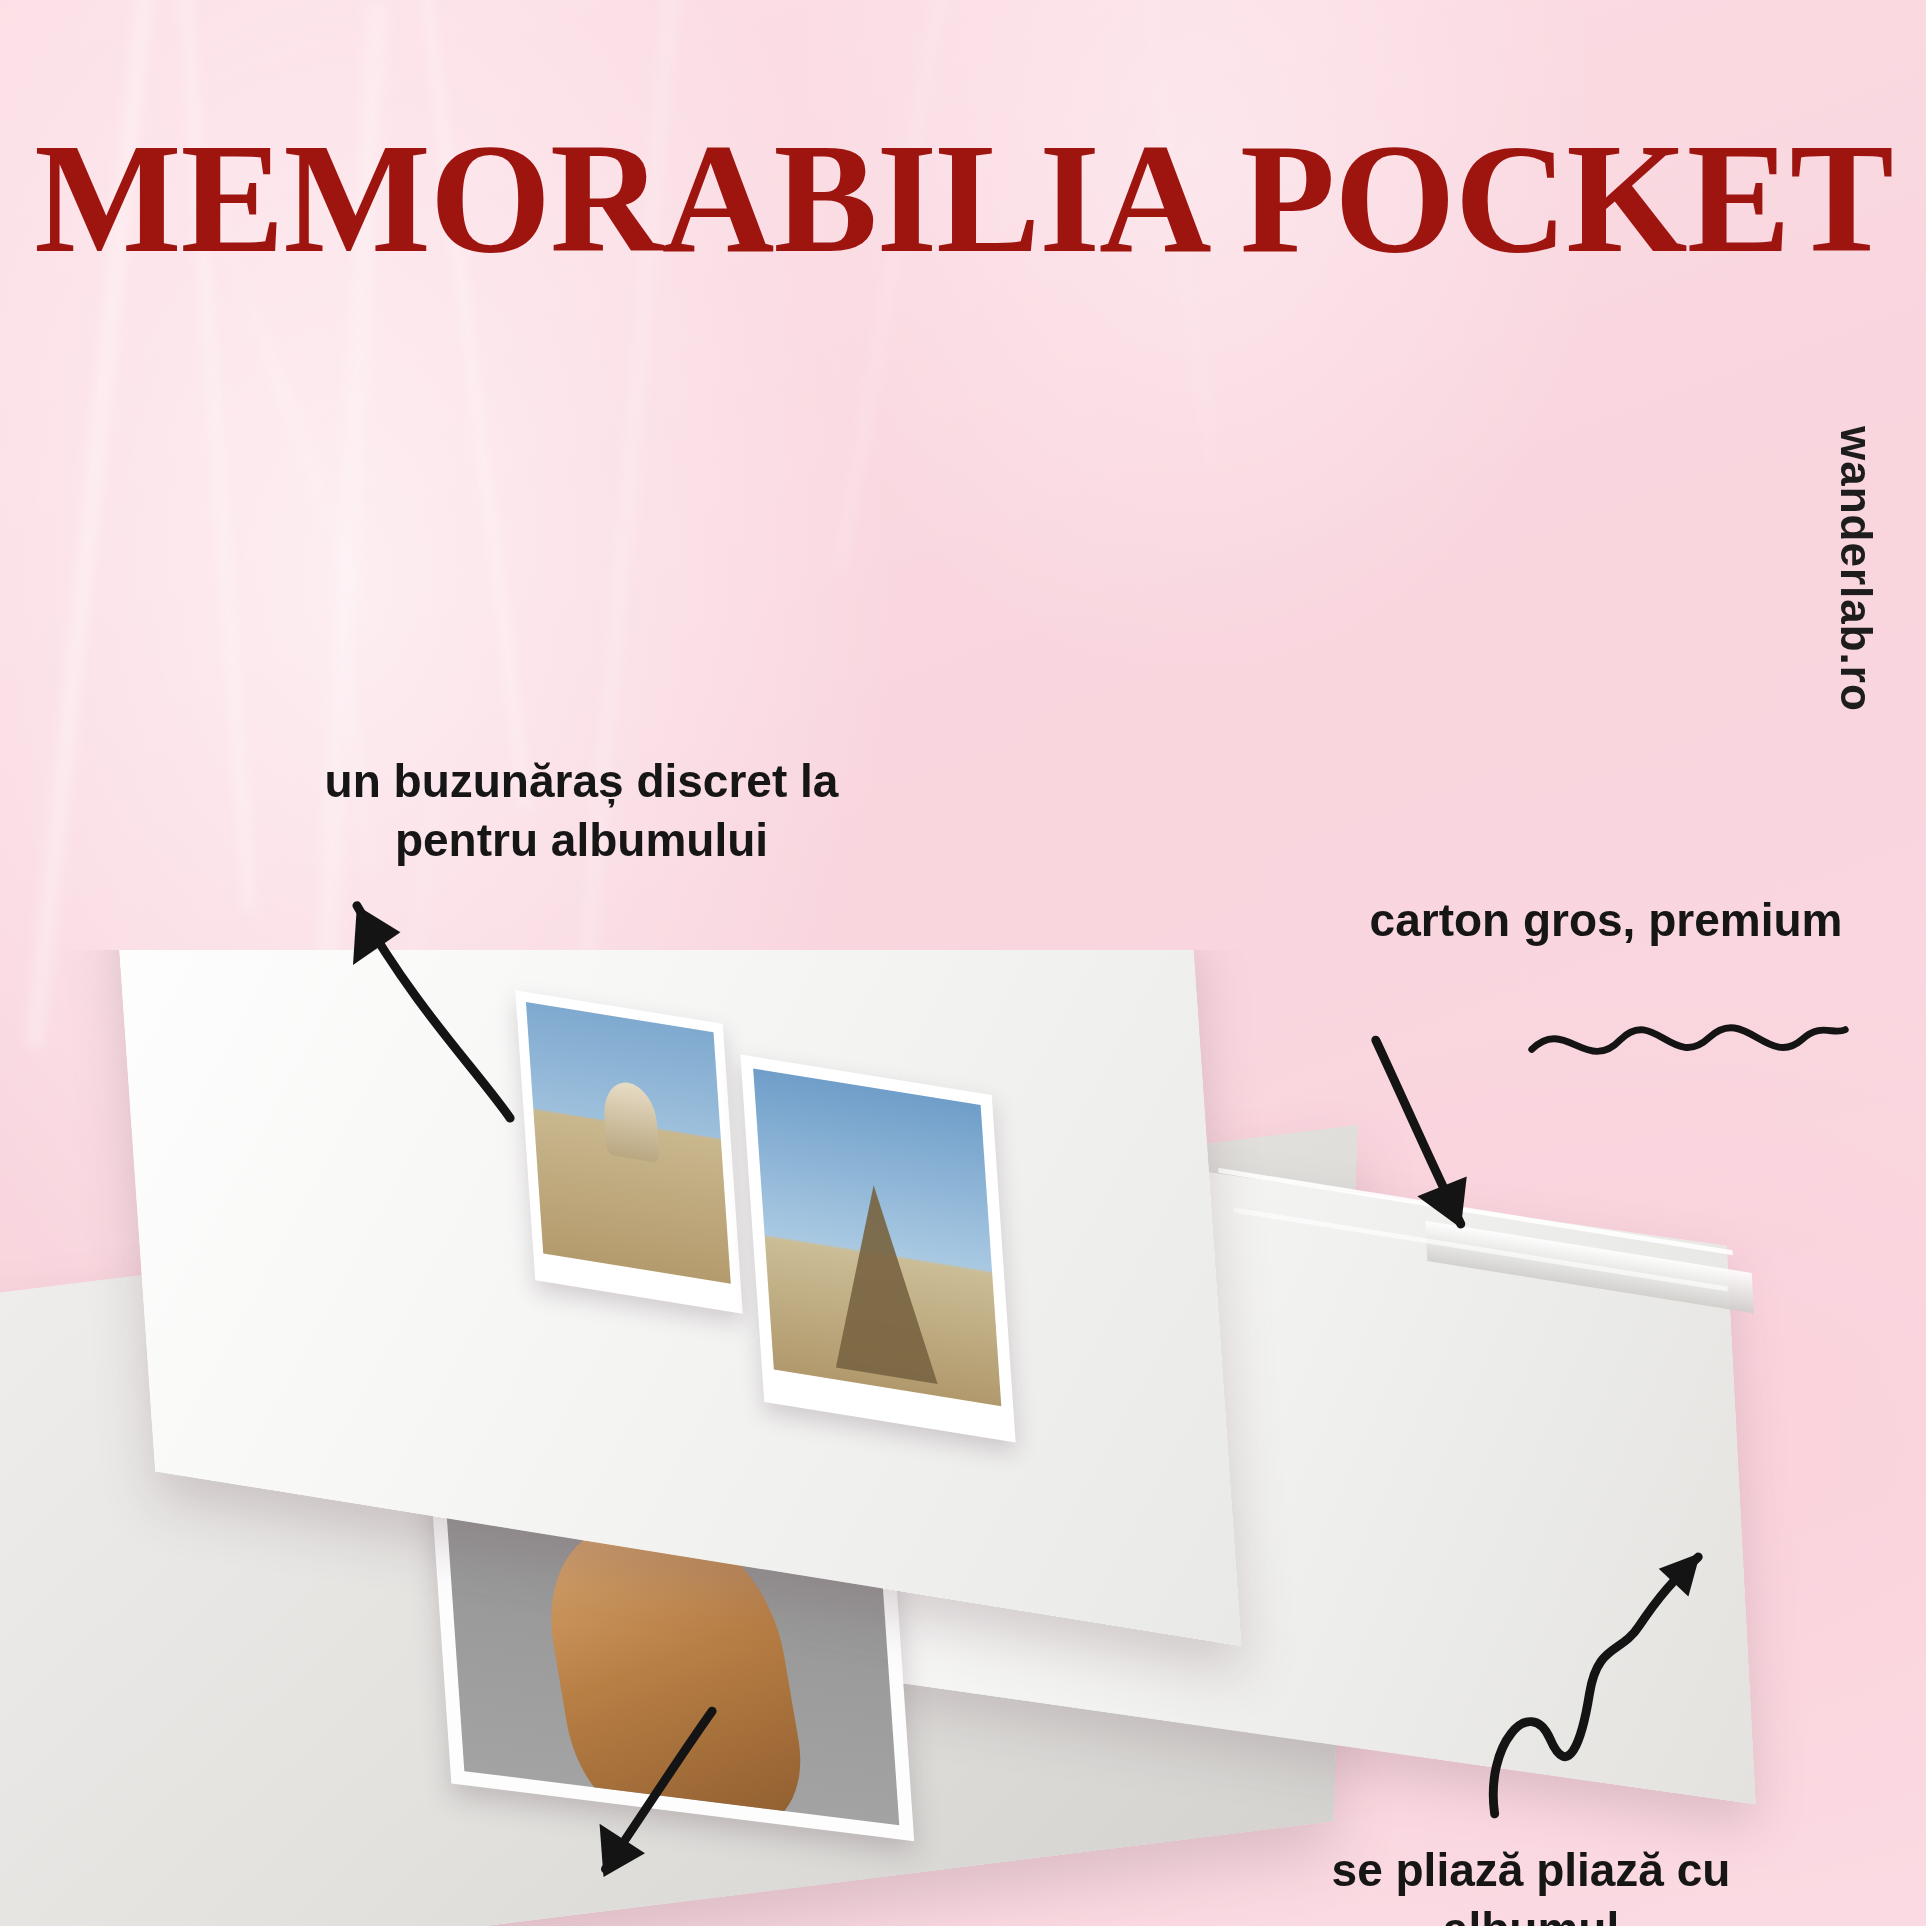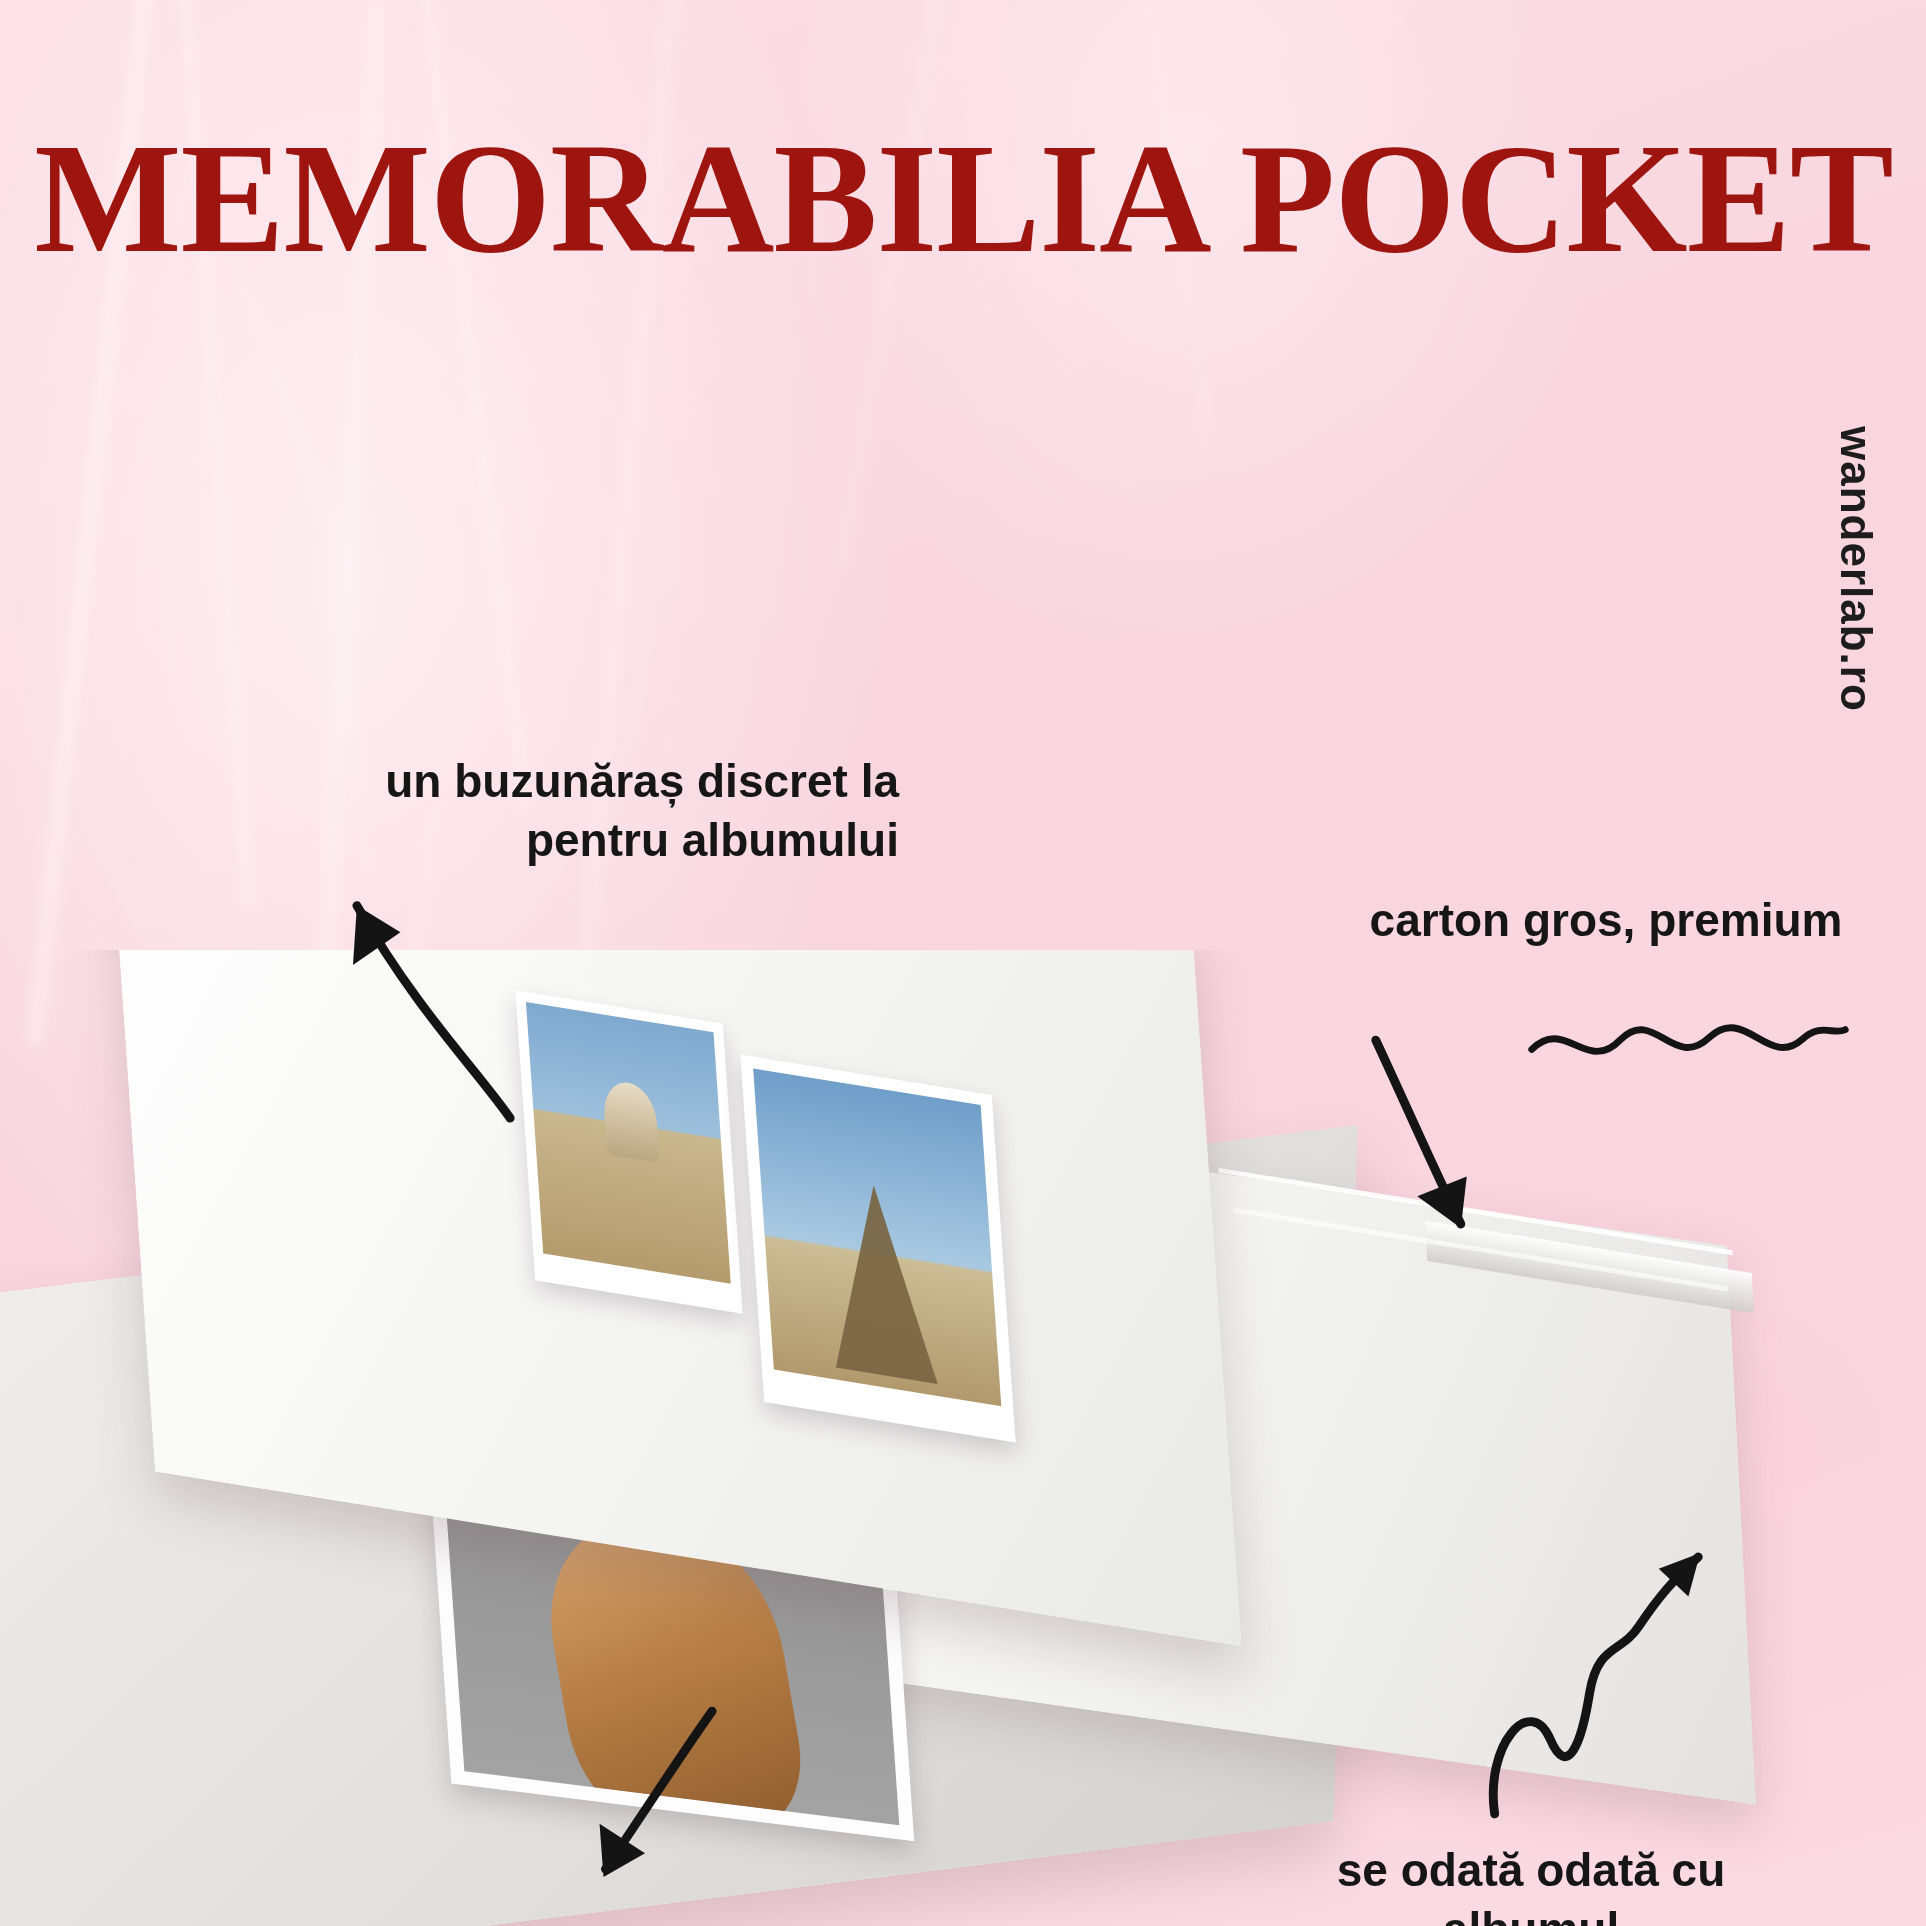--- a/index.html
+++ b/index.html
@@ -105,21 +105,21 @@
 
   
   .anno {
     position: absolute;
     font-size: 46px;
     font-weight: 700;
     color: #161616;
     line-height: 1.28;
     text-align: center;
   }
-  .anno-pocket { top: 752px; left: 246px; width: 653px; text-align: right; }
+  .anno-pocket { top: 752px; left: 255px; width: 653px; }
   .anno-carton { top: 891px; right: 44px; width: 554px; text-align: center; }
   .anno-pliaza { top: 1841px; right: 119px; width: 554px; text-align: center; }
   .arrow-svg { position: absolute; }
   .arrow-pocket { left: 327px; top: 871px; }
   .arrow-carton { left: 1356px; top: 1030px; }
   .squiggle-carton { left: 1525px; top: 1010px; }
   .arrow-photo { left: 564px; top: 1703px; }
   .squiggle-pliaza { left: 1465px; top: 1535px; }
 
   
@@ -459,18 +459,18 @@
     <path d="M150 8 C120 50, 88 100, 42 168" stroke="#141414" stroke-width="9" stroke-linecap="round"></path>
     <path d="M40 176 L36 122 L82 152 Z" fill="#141414"></path>
   </svg>
 
   <svg class="arrow-svg squiggle-pliaza" width="257" height="287" viewBox="0 0 260 290" fill="none">
     <path d="M30 282 C20 212, 66 160, 86 206 C104 248, 118 210, 126 160 C134 110, 158 120, 176 92 C196 62, 212 44, 236 22" stroke="#141414" stroke-width="9" stroke-linecap="round" fill="none"></path>
     <path d="M238 18 L196 34 L226 62 Z" fill="#141414"></path>
   </svg>
 
   <div class="anno anno-pliaza">
-    <div>se odată odată cu</div>
+    <div>se pliază pliază cu</div>
     <div>albumul</div>
   </div>
 
 </div>
 
 
 </body></html>

